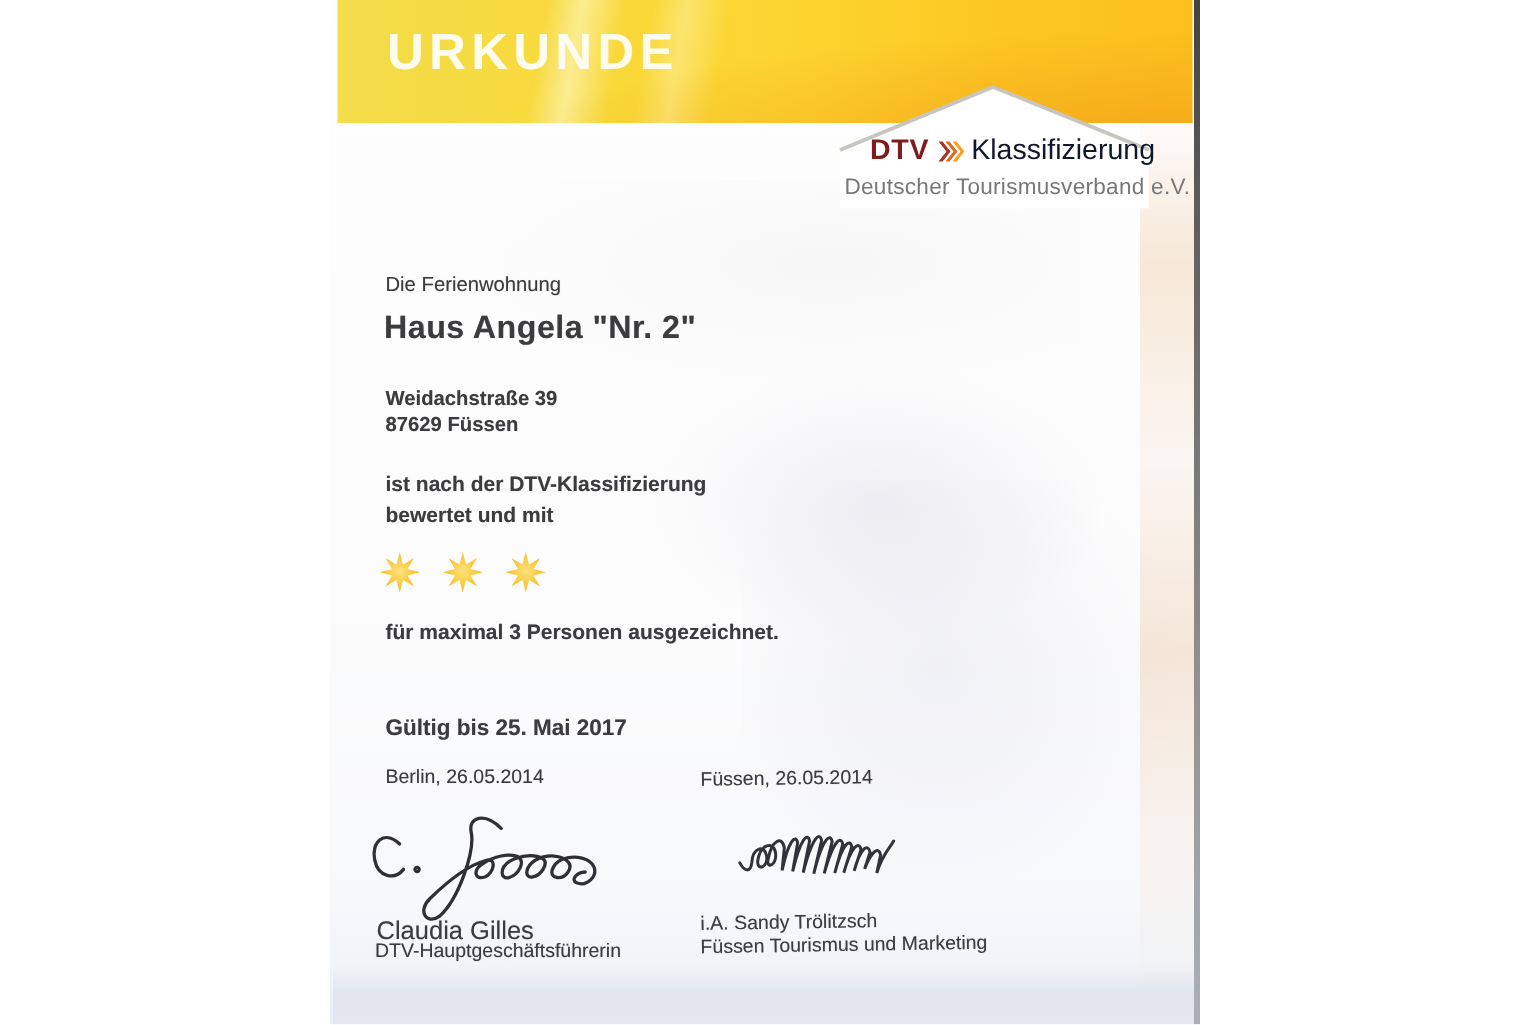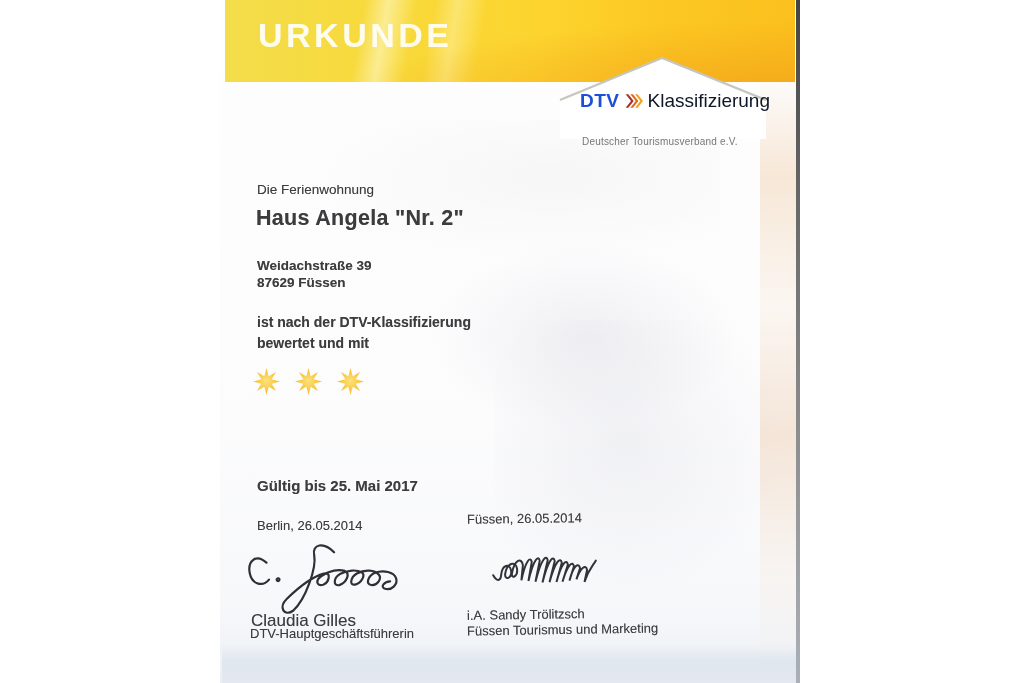--- a/index.html
+++ b/index.html
@@ -44,38 +44,38 @@
   .banner-title{
     position:absolute;left:33px;top:16px;
     color:rgba(255,255,255,.9);font-size:34px;font-weight:600;letter-spacing:3.5px;
   }
   
   .logo-house{position:absolute;left:558px;top:53px;width:210px;height:86px;}
   .logo-row{
     position:absolute;left:580px;top:88px;width:190px;height:26px;
     display:flex;align-items:center;gap:5px;
   }
-  .logo-org{font-size:19px;font-weight:700;color:#1d4ed8;letter-spacing:.5px;}
+  .logo-org{font-size:19px;font-weight:700;color:#7f1d1d;letter-spacing:.5px;}
   .logo-product{font-size:19px;font-weight:400;color:#0f172a;}
   .logo-subtitle{
-    position:absolute;left:582px;top:116px;
-    font-size:10px;color:#77777a;letter-spacing:.2px;margin-top:20px;
+    position:absolute;left:563px;top:116px;
+    font-size:15px;color:#77777a;letter-spacing:.2px;
   }
   
   .ct{position:absolute;color:#3c3c3e;text-shadow:0 0 .5px rgba(70,70,75,.45);}
   .intro       {left:257px;top:182px;font-size:13.5px;font-weight:400;}
   .property    {left:256px;top:206px;font-size:21.5px;font-weight:700;letter-spacing:.3px;}
   .addr1       {left:257px;top:258px;font-size:13.5px;font-weight:700;}
   .addr2       {left:257px;top:275px;font-size:13.5px;font-weight:700;}
   .stmt1       {left:257px;top:314px;font-size:14px;font-weight:700;}
   .stmt2       {left:257px;top:335px;font-size:14px;font-weight:700;}
   .stars-row   {position:absolute;left:253px;top:368px;display:flex;gap:15px;}
   .award       {left:257px;top:413px;font-size:14px;font-weight:700;}
   .validity    {left:257px;top:477px;font-size:15px;font-weight:700;}
-  .pd-left     {left:257px;top:510px;font-size:13px;margin-top:8px;}
+  .pd-left     {left:257px;top:510px;font-size:13px;}
   .pd-right    {left:467px;top:511px;font-size:13px;transform:rotate(-.8deg);}
   .sig-left    {position:absolute;left:245px;top:540px;transform:rotate(-2deg);}
   .sig-right   {position:absolute;left:490px;top:543px;transform:rotate(-2deg);}
   .name-left   {left:251px;top:611px;font-size:17px;}
   .title-left  {left:250px;top:626px;font-size:13px;}
   .name-right  {left:467px;top:607px;font-size:13px;transform:rotate(-.9deg);}
   .title-right {left:467px;top:622px;font-size:13px;transform:rotate(-.9deg);}
 </style>
 </head>
 <body>
@@ -145,20 +145,21 @@
           <radialGradient id="sg" cx="50%" cy="48%" r="55%">
             <stop offset="0%" stop-color="#fde27e"></stop>
             <stop offset="55%" stop-color="#f9cb45"></stop>
             <stop offset="100%" stop-color="#f6bb1e"></stop>
           </radialGradient>
         </defs>
         <polygon fill="url(#sg)" points="13,0 15.1,8 22.2,3.8 18,10.9 26,13 18,15.1 22.2,22.2 15.1,18 13,26 10.9,18 3.8,22.2 8,15.1 0,13 8,10.9 3.8,3.8 10.9,8"></polygon>
       </svg>
     </div>
 
+  <div class="ct award">für maximal 3 Personen ausgezeichnet.</div>
   <div class="ct validity">Gültig bis 25. Mai 2017</div>
 
   <div class="ct pd-left">Berlin, 26.05.2014</div>
   <div class="ct pd-right">Füssen, 26.05.2014</div>
 
   <svg class="sig-left" width="195" height="76" viewBox="0 0 195 76">
     <g fill="none" stroke="#2f2f35" stroke-width="2.2" stroke-linecap="round">
       <path d="M22,20 C12,10 3,18 5,30 C7,42 18,44 24,37"></path>
       <path d="M33,36 a1.4,1.4 0 1,0 .1,0"></path>
       <path d="M90,12 C80,1 68,3 70,14 C72,27 60,58 47,69 C38,75 32,65 41,57 C52,47 66,36 79,33 C87,31 84,42 78,44 C71,46 70,39 77,35 C85,30 94,29 100,31 C106,34 101,43 94,45 C88,46 88,38 95,34 C103,30 112,30 117,33 C121,36 116,44 110,45 C104,46 105,38 112,34 C120,30 130,31 134,36 C137,40 132,47 126,46 C120,45 123,37 130,34 C139,31 149,34 151,40 C153,46 146,53 139,50 C135,48 139,43 145,43"></path>

